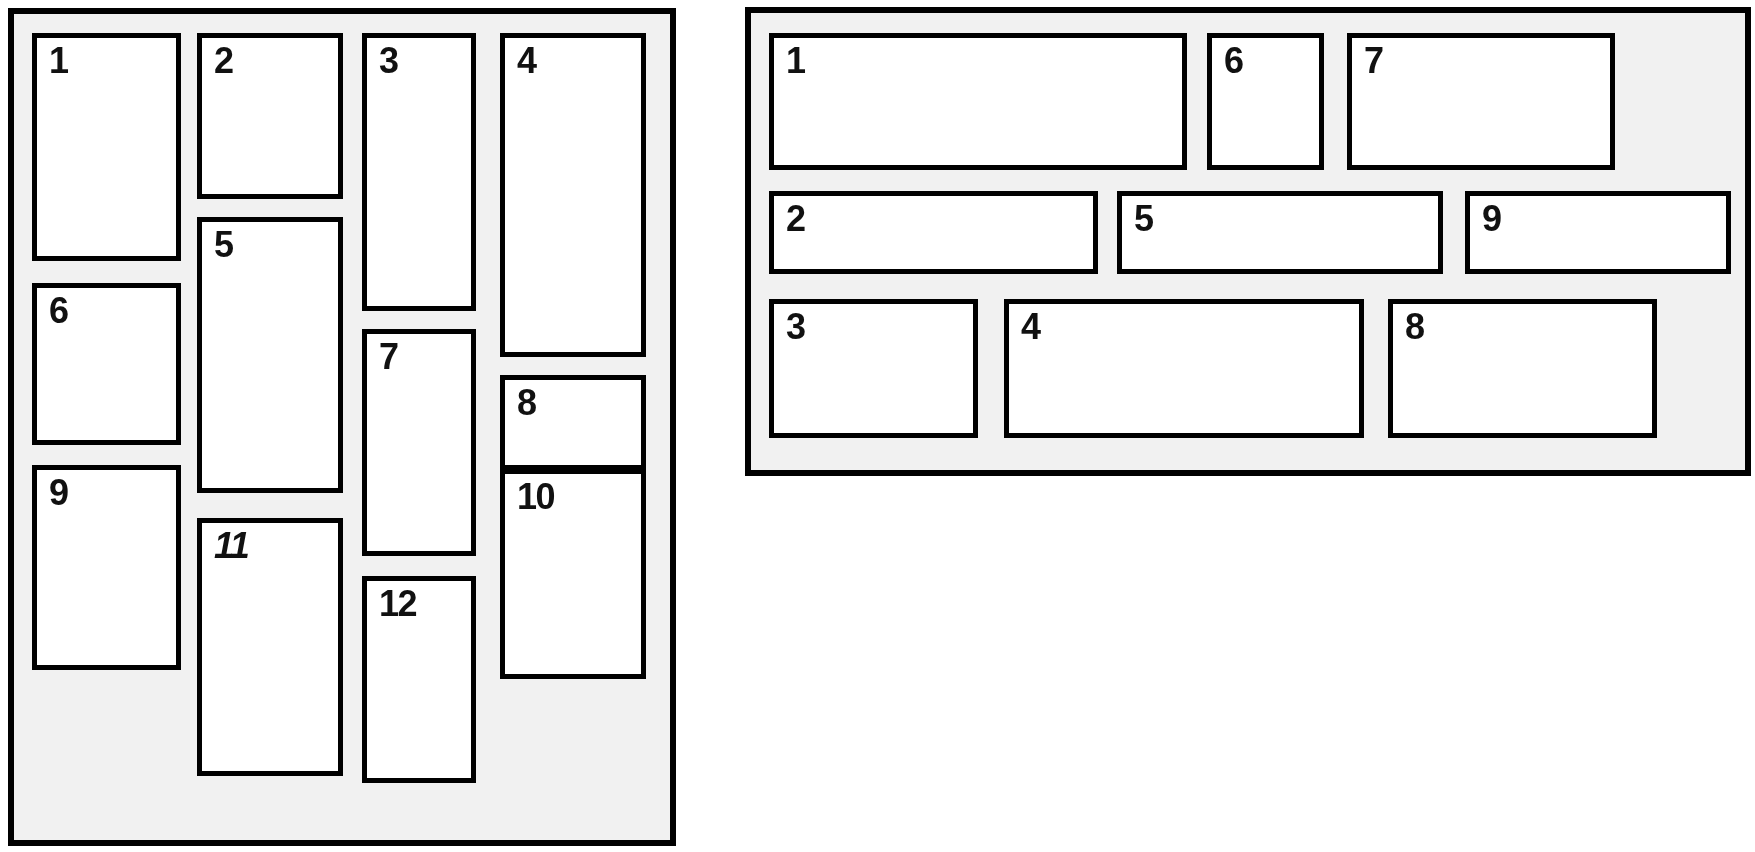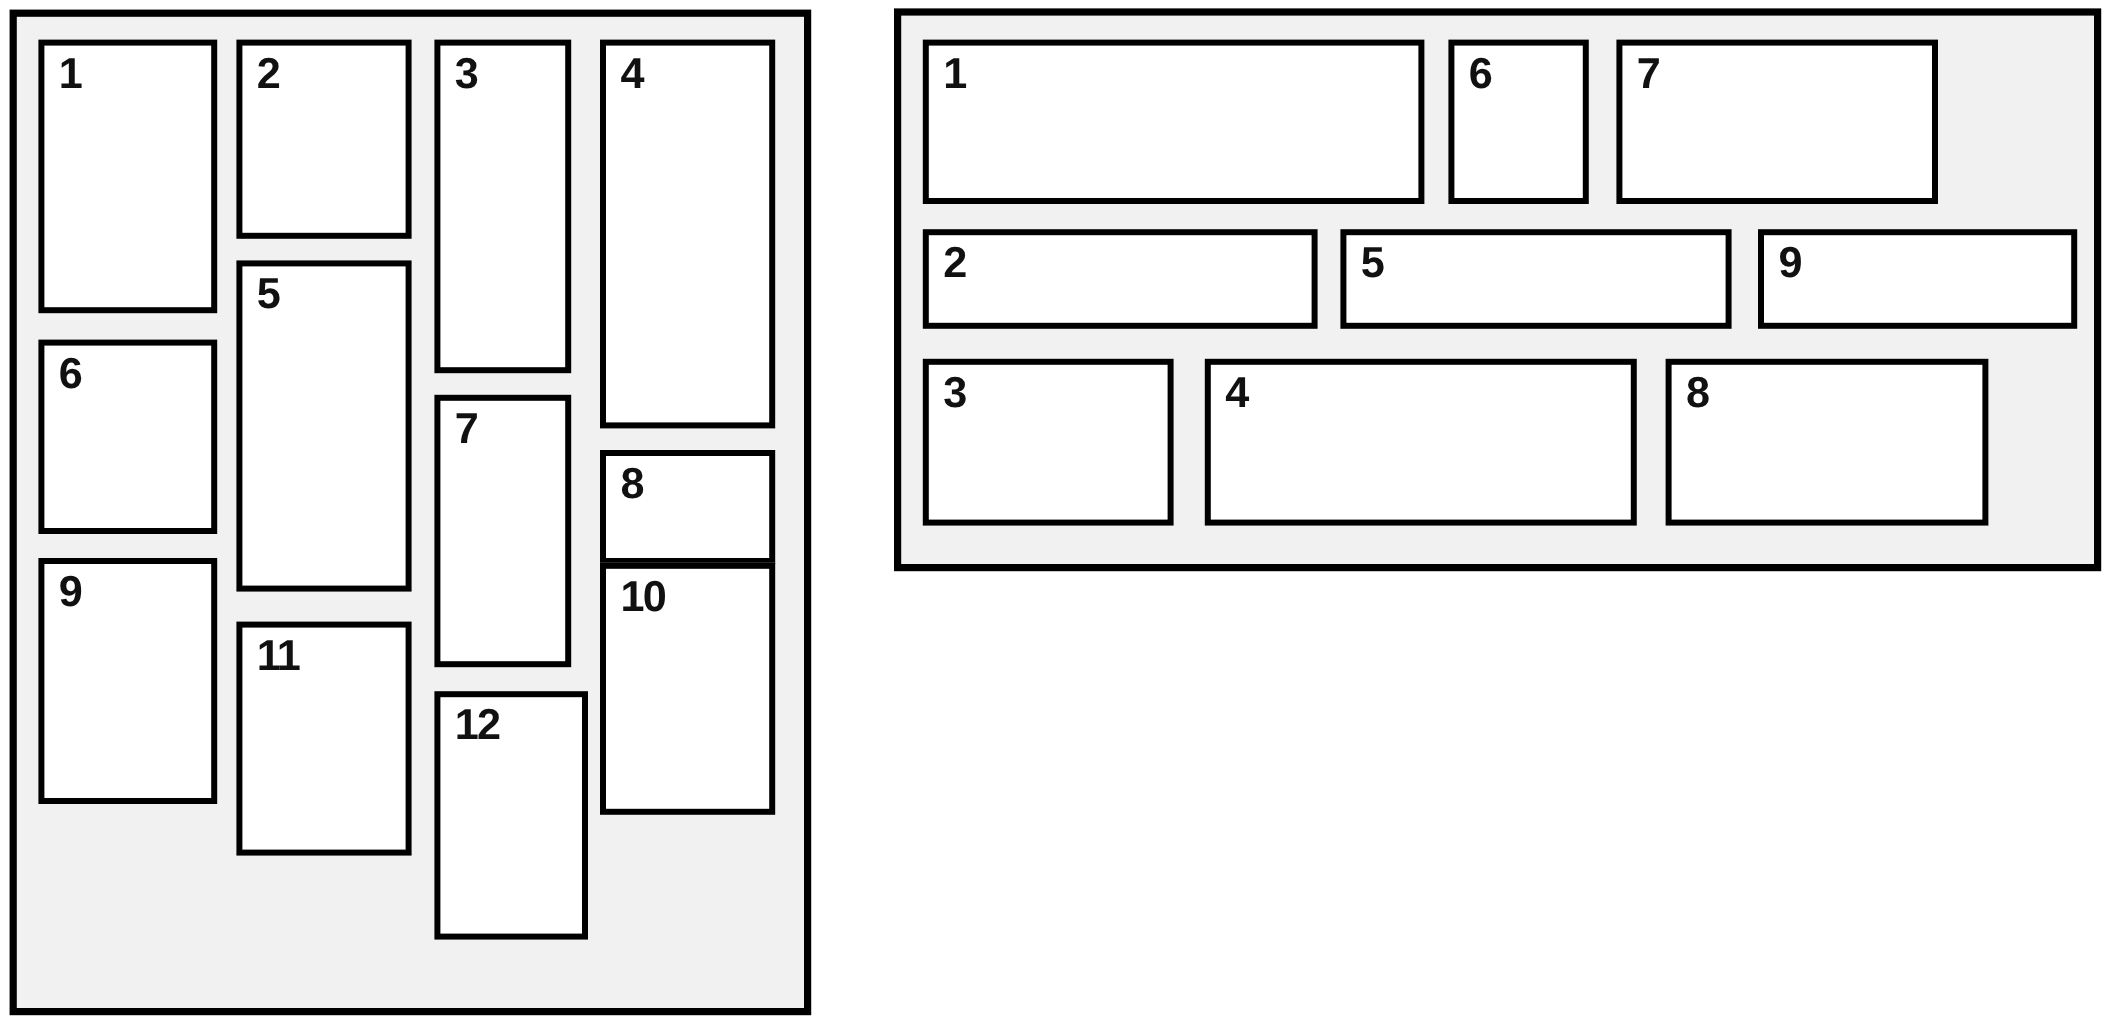--- a/index.html
+++ b/index.html
@@ -43,22 +43,22 @@
   .lb1  { left: 18px;  top: 19px;  width: 149px; height: 228px; }
   .lb2  { left: 183px; top: 19px;  width: 146px; height: 166px; }
   .lb3  { left: 348px; top: 19px;  width: 114px; height: 278px; }
   .lb4  { left: 486px; top: 19px;  width: 146px; height: 324px; }
   .lb5  { left: 183px; top: 203px; width: 146px; height: 276px; }
   .lb6  { left: 18px;  top: 269px; width: 149px; height: 162px; }
   .lb7  { left: 348px; top: 315px; width: 114px; height: 227px; }
   .lb8  { left: 486px; top: 361px; width: 146px; height: 95px;  }
   .lb9  { left: 18px;  top: 451px; width: 149px; height: 205px; }
   .lb10 { left: 486px; top: 455px; width: 146px; height: 210px; }
-  .lb11 { left: 183px; top: 504px; width: 146px; height: 195px; }
-  .lb12 { left: 348px; top: 562px; width: 128px; height: 207px; }
+  .lb11 { left: 183px; top: 504px; width: 146px; height: 258px; font-style: italic; }
+  .lb12 { left: 348px; top: 562px; width: 114px; height: 207px; }
   
   .rb1  { left: 18px;  top: 20px;  width: 418px; height: 137px; }
   .rb2  { left: 18px;  top: 178px; width: 329px; height: 83px;  }
   .rb3  { left: 18px;  top: 286px; width: 209px; height: 139px; }
   .rb4  { left: 253px; top: 286px; width: 360px; height: 139px; }
   .rb5  { left: 366px; top: 178px; width: 326px; height: 83px;  }
   .rb6  { left: 456px; top: 20px;  width: 117px; height: 137px; }
   .rb7  { left: 596px; top: 20px;  width: 268px; height: 137px; }
   .rb8  { left: 637px; top: 286px; width: 269px; height: 139px; }
   .rb9  { left: 714px; top: 178px; width: 266px; height: 83px;  }

